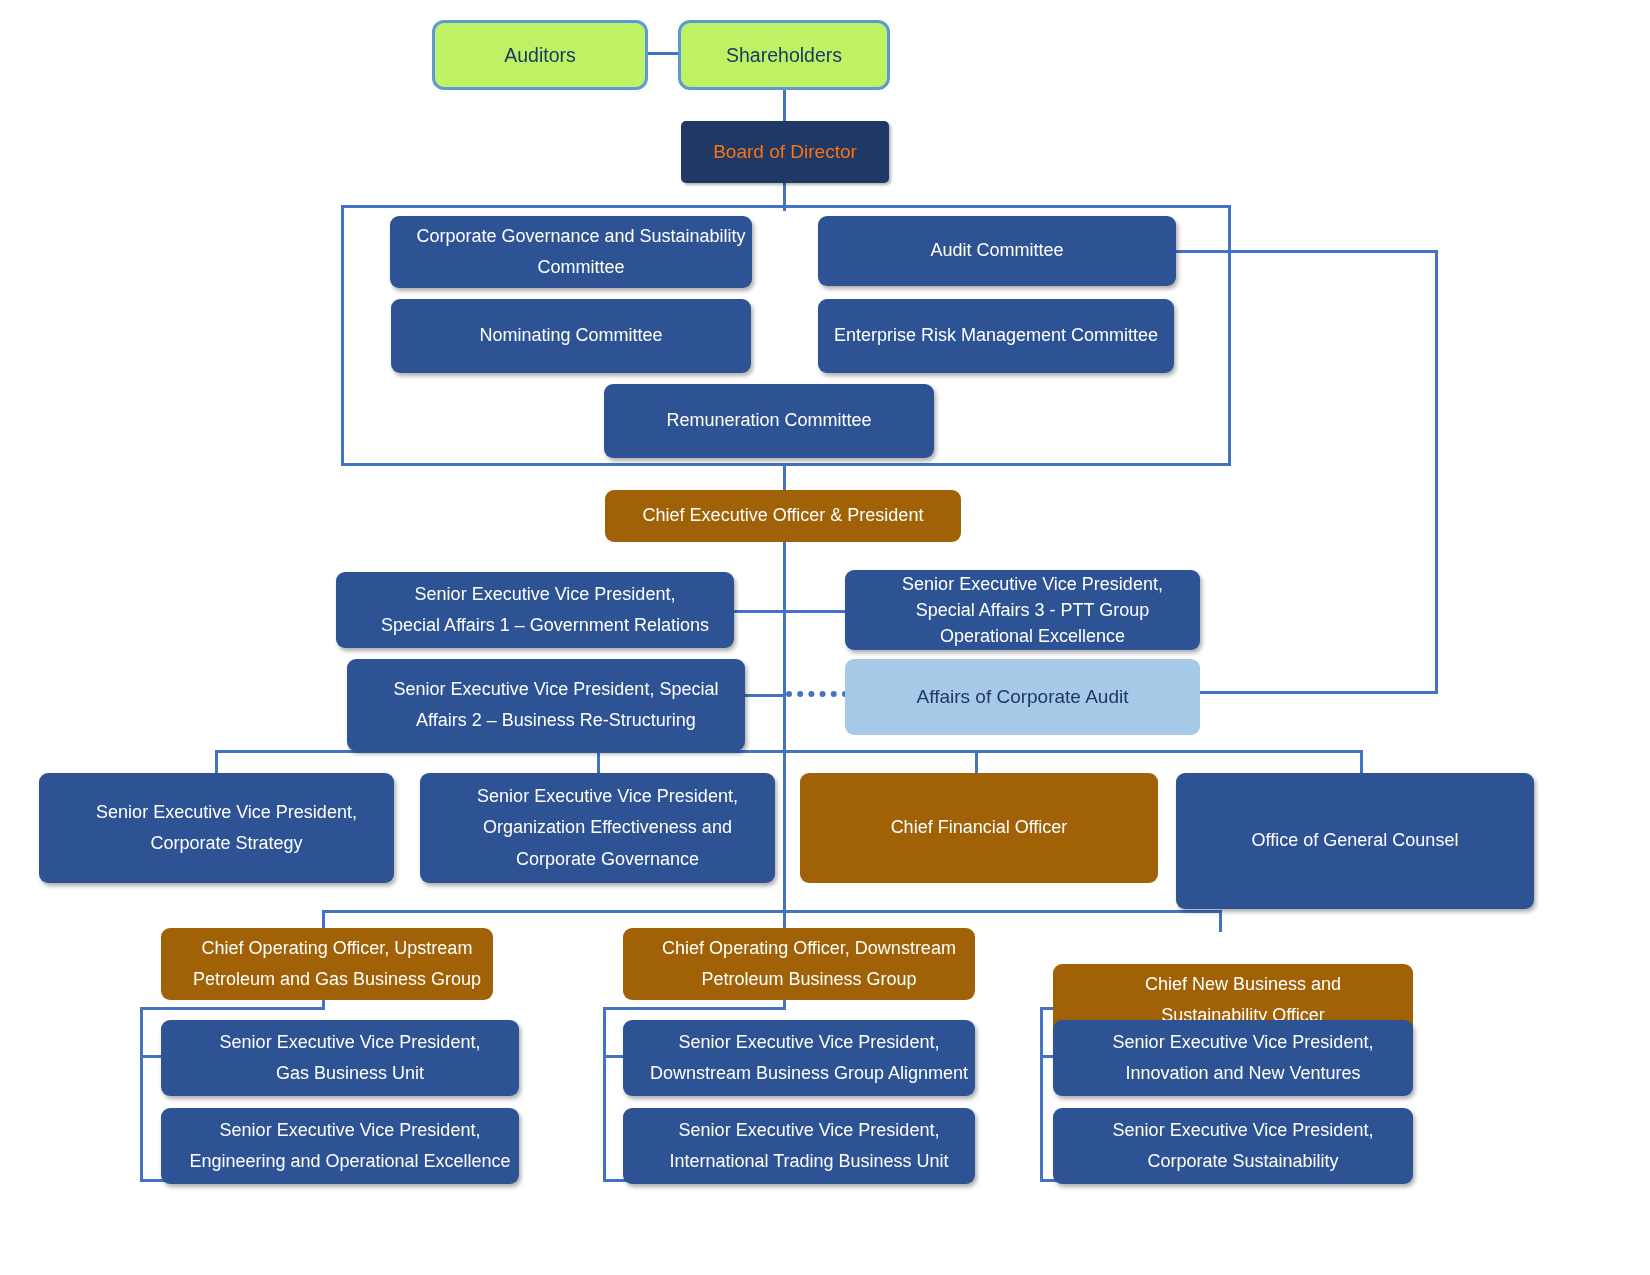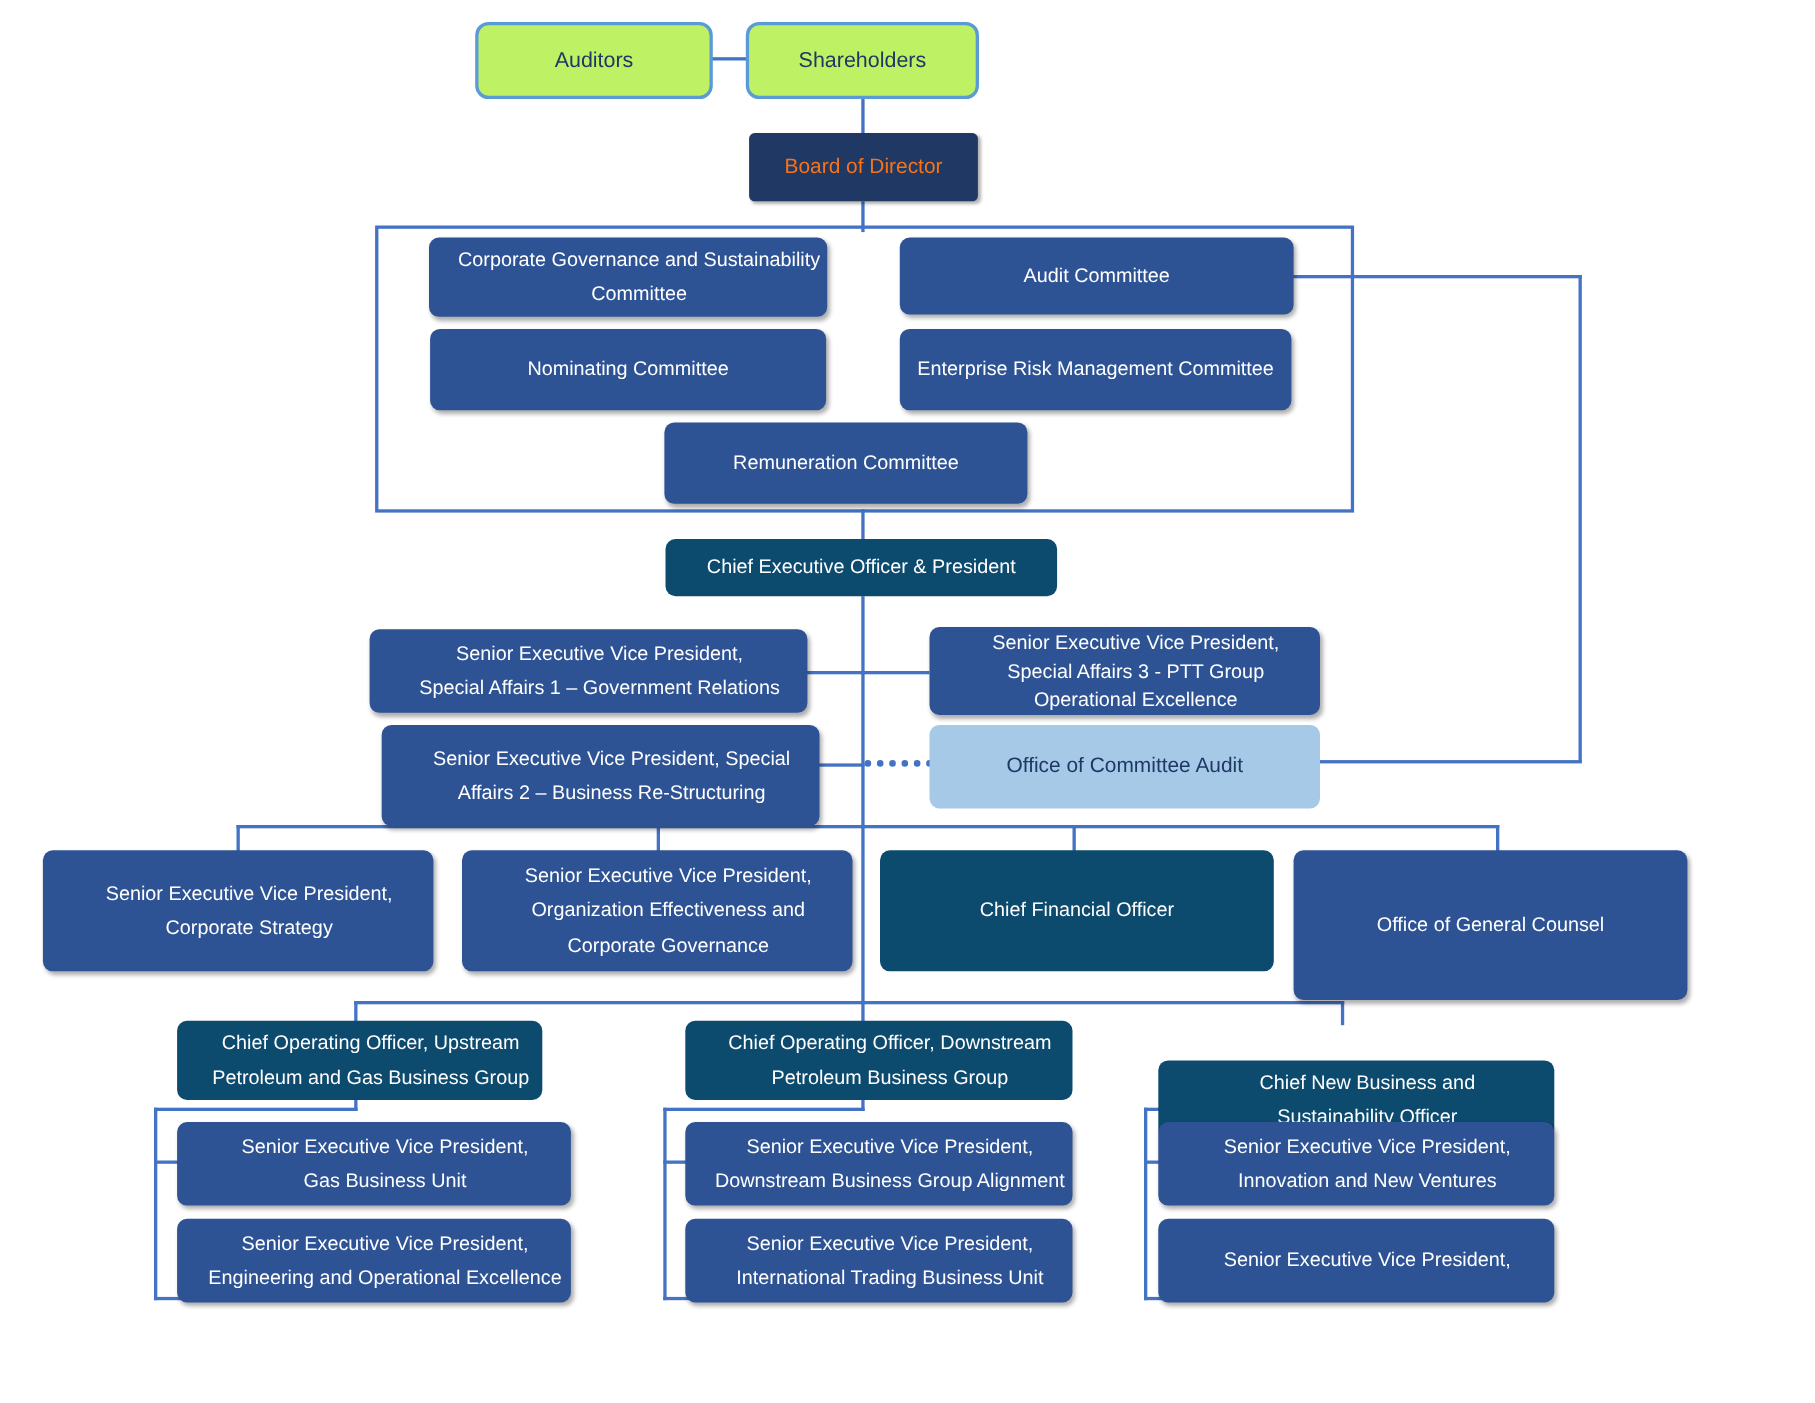--- a/index.html
+++ b/index.html
@@ -35,21 +35,21 @@
     border-radius:5px;
     box-shadow:2px 2px 3px rgba(0,0,0,.30);
   }
   .n-blue{
     background:#2e5395;
     color:#ffffff;
     font-size:18px;
     box-shadow:2px 3px 4px rgba(0,0,0,.32);
   }
   .n-cyan{
-    background:#0c4a6e;
+    background:#a16207;
     color:#ffffff;
     font-size:18px;
   }
   .n-lightblue{
     background:#a6c9e8;
     color:#1f3864;
     font-size:19px;
   }
 
   
@@ -182,21 +182,21 @@
   </div>
 
   <div class="node n-blue" style="left:347px;top:659px;width:398px;height:92px;">
     <span>
       <span>Senior Executive Vice President, Special</span>
       <span>Affairs 2 –  Business Re-Structuring</span>
     </span>
   </div>
 
   <div class="node n-lightblue" style="left:845px;top:659px;width:355px;height:76px;">
-    <span>Office of Committee Audit</span>
+    <span>Affairs of Corporate Audit</span>
   </div>
 
   <div class="node n-blue" style="left:39px;top:773px;width:355px;height:110px;">
     <span>
       <span>Senior Executive Vice President,</span>
       <span>Corporate Strategy</span>
     </span>
   </div>
 
   <div class="node n-blue" style="left:420px;top:773px;width:355px;height:110px;">
@@ -267,16 +267,17 @@
   <div class="node n-blue" style="left:1053px;top:1020px;width:360px;height:76px;">
     <span>
       <span>Senior Executive Vice President,</span>
       <span>Innovation and New Ventures</span>
     </span>
   </div>
 
   <div class="node n-blue" style="left:1053px;top:1108px;width:360px;height:76px;">
     <span>
       <span>Senior Executive Vice President,</span>
+      <span>Corporate Sustainability</span>
     </span>
   </div>
 
 </div>
 
 </body></html>

